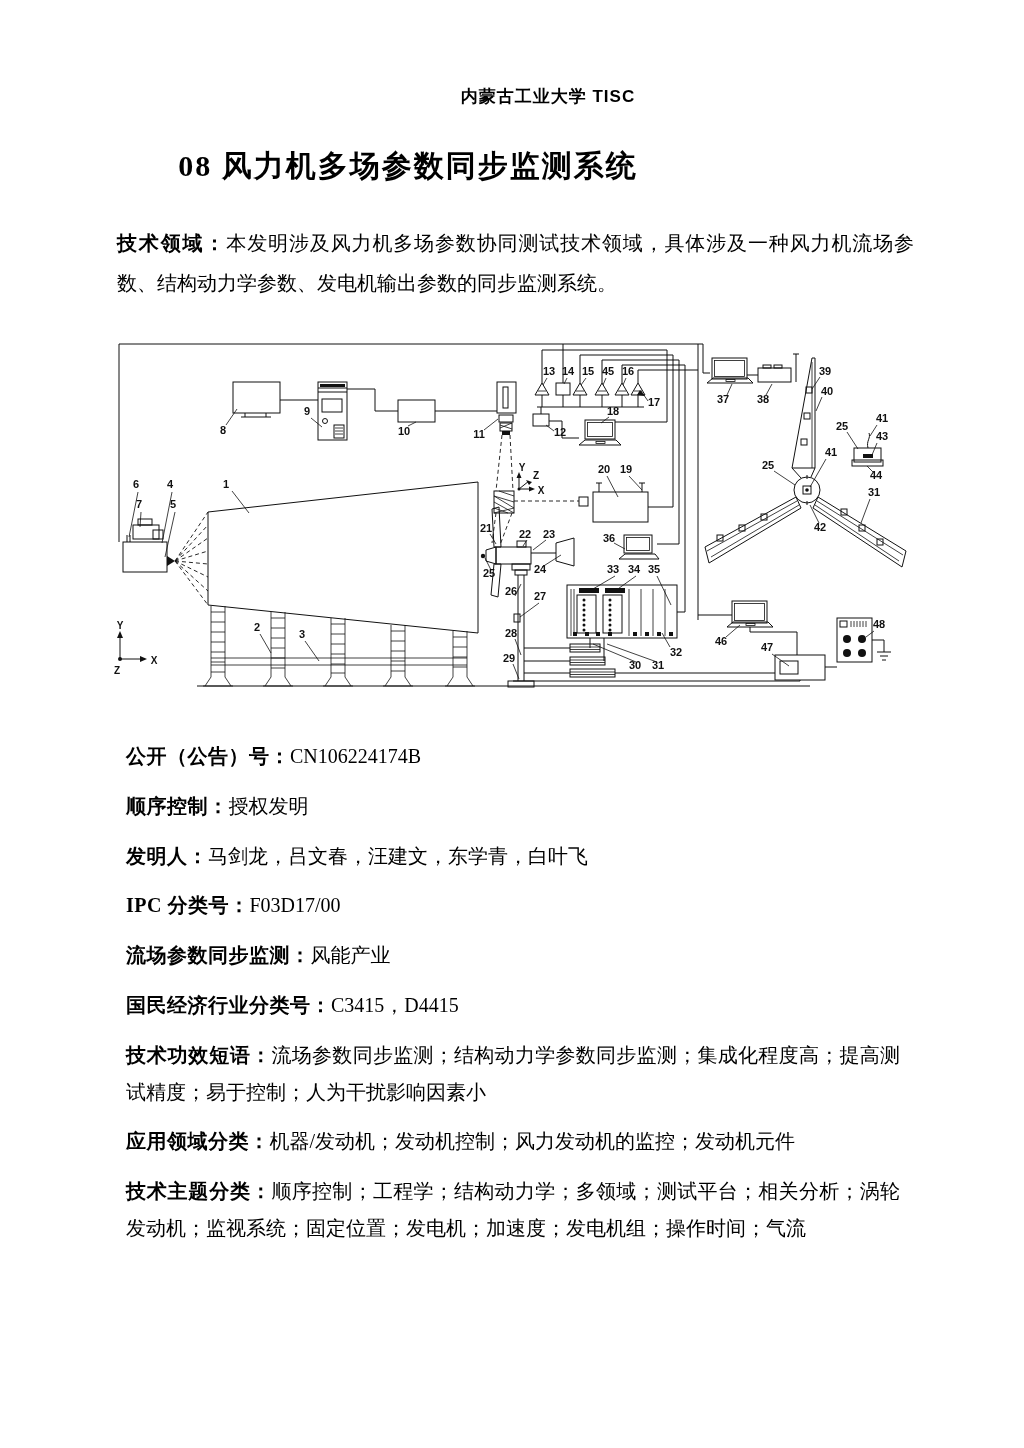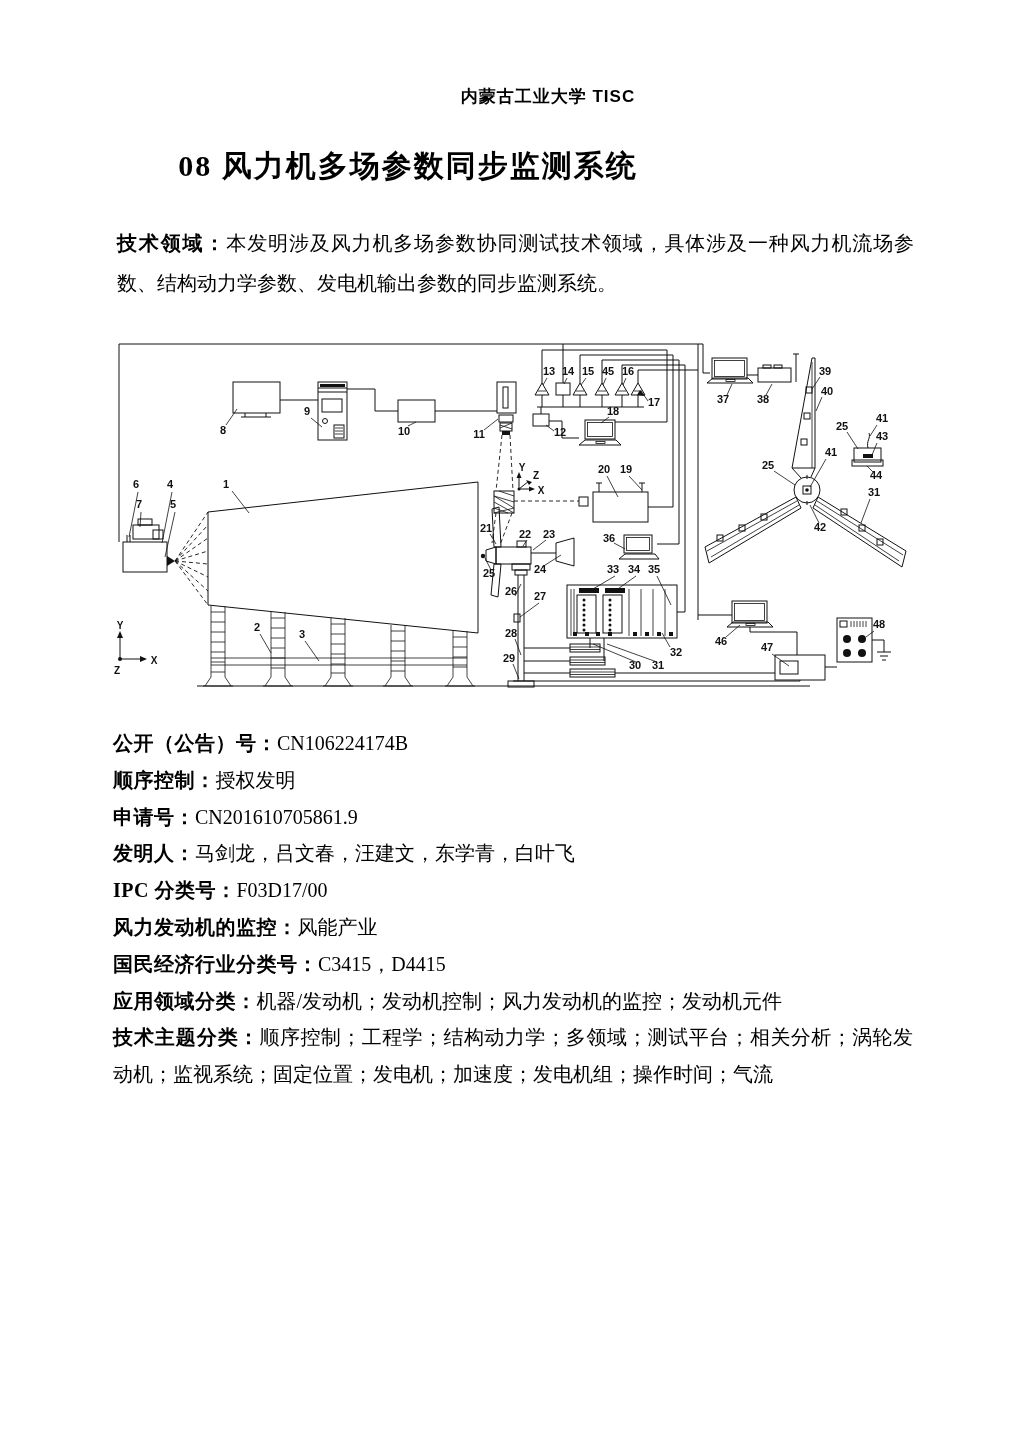--- a/index.html
+++ b/index.html
@@ -19,21 +19,21 @@
     font-size:30px;font-weight:bold;letter-spacing:2px;
   }
   .intro{
     position:absolute;top:219px;left:113px;width:797px;margin:4px;
     font-size:20px;line-height:40px;text-align:justify;
   }
   .intro b{letter-spacing:1px;}
   .fields{
     position:absolute;top:725px;left:113px;width:800px;
   }
-  .fields p{margin:0;font-size:20px;line-height:36.8px;text-align:justify;}
+  .fields p{margin:13px;font-size:20px;line-height:36.8px;text-align:justify;}
   .fields b{letter-spacing:0.5px;}
   .pageno{
     position:absolute;top:1290px;left:0;width:1024px;text-align:center;
     font-family:"Liberation Sans", sans-serif;font-size:15px;color:#222;
   }
   .fig{position:absolute;left:113px;top:337px;width:797px;height:365px;}
   svg text.pl{
     font-family:"Liberation Sans", sans-serif;font-size:11px;font-weight:bold;
     fill:#111;text-anchor:middle;
   }
@@ -364,23 +364,23 @@
       <text class="pl" x="608" y="308">46</text>
       <text class="pl" x="654" y="314">47</text>
       <text class="pl" x="766" y="291">48</text>
     </g>
   </svg>
   </div>
 
   <div class="fields">
     <p><b>公开（公告）号：</b><span>CN106224174B</span></p>
     <p><b>顺序控制：</b><span>授权发明</span></p>
-    <p><b>申请号：</b><span>CN201610705861.9</span></p>
     <p><b>发明人：</b><span>马剑龙，吕文春，汪建文，东学青，白叶飞</span></p>
     <p><b>IPC 分类号：</b><span>F03D17/00</span></p>
-    <p><b>风力发动机的监控：</b><span>风能产业</span></p>
+    <p><b>流场参数同步监测：</b><span>风能产业</span></p>
     <p><b>国民经济行业分类号：</b><span>C3415，D4415</span></p>
+    <p><b>技术功效短语：</b><span>流场参数同步监测；结构动力学参数同步监测；集成化程度高；提高测试精度；易于控制；人为干扰影响因素小</span></p>
     <p><b>应用领域分类：</b><span>机器/发动机；发动机控制；风力发动机的监控；发动机元件</span></p>
     <p><b>技术主题分类：</b><span>顺序控制；工程学；结构动力学；多领域；测试平台；相关分析；涡轮发动机；监视系统；固定位置；发电机；加速度；发电机组；操作时间；气流</span></p>
   </div>
 
 
 </div>
 
 </body></html>

